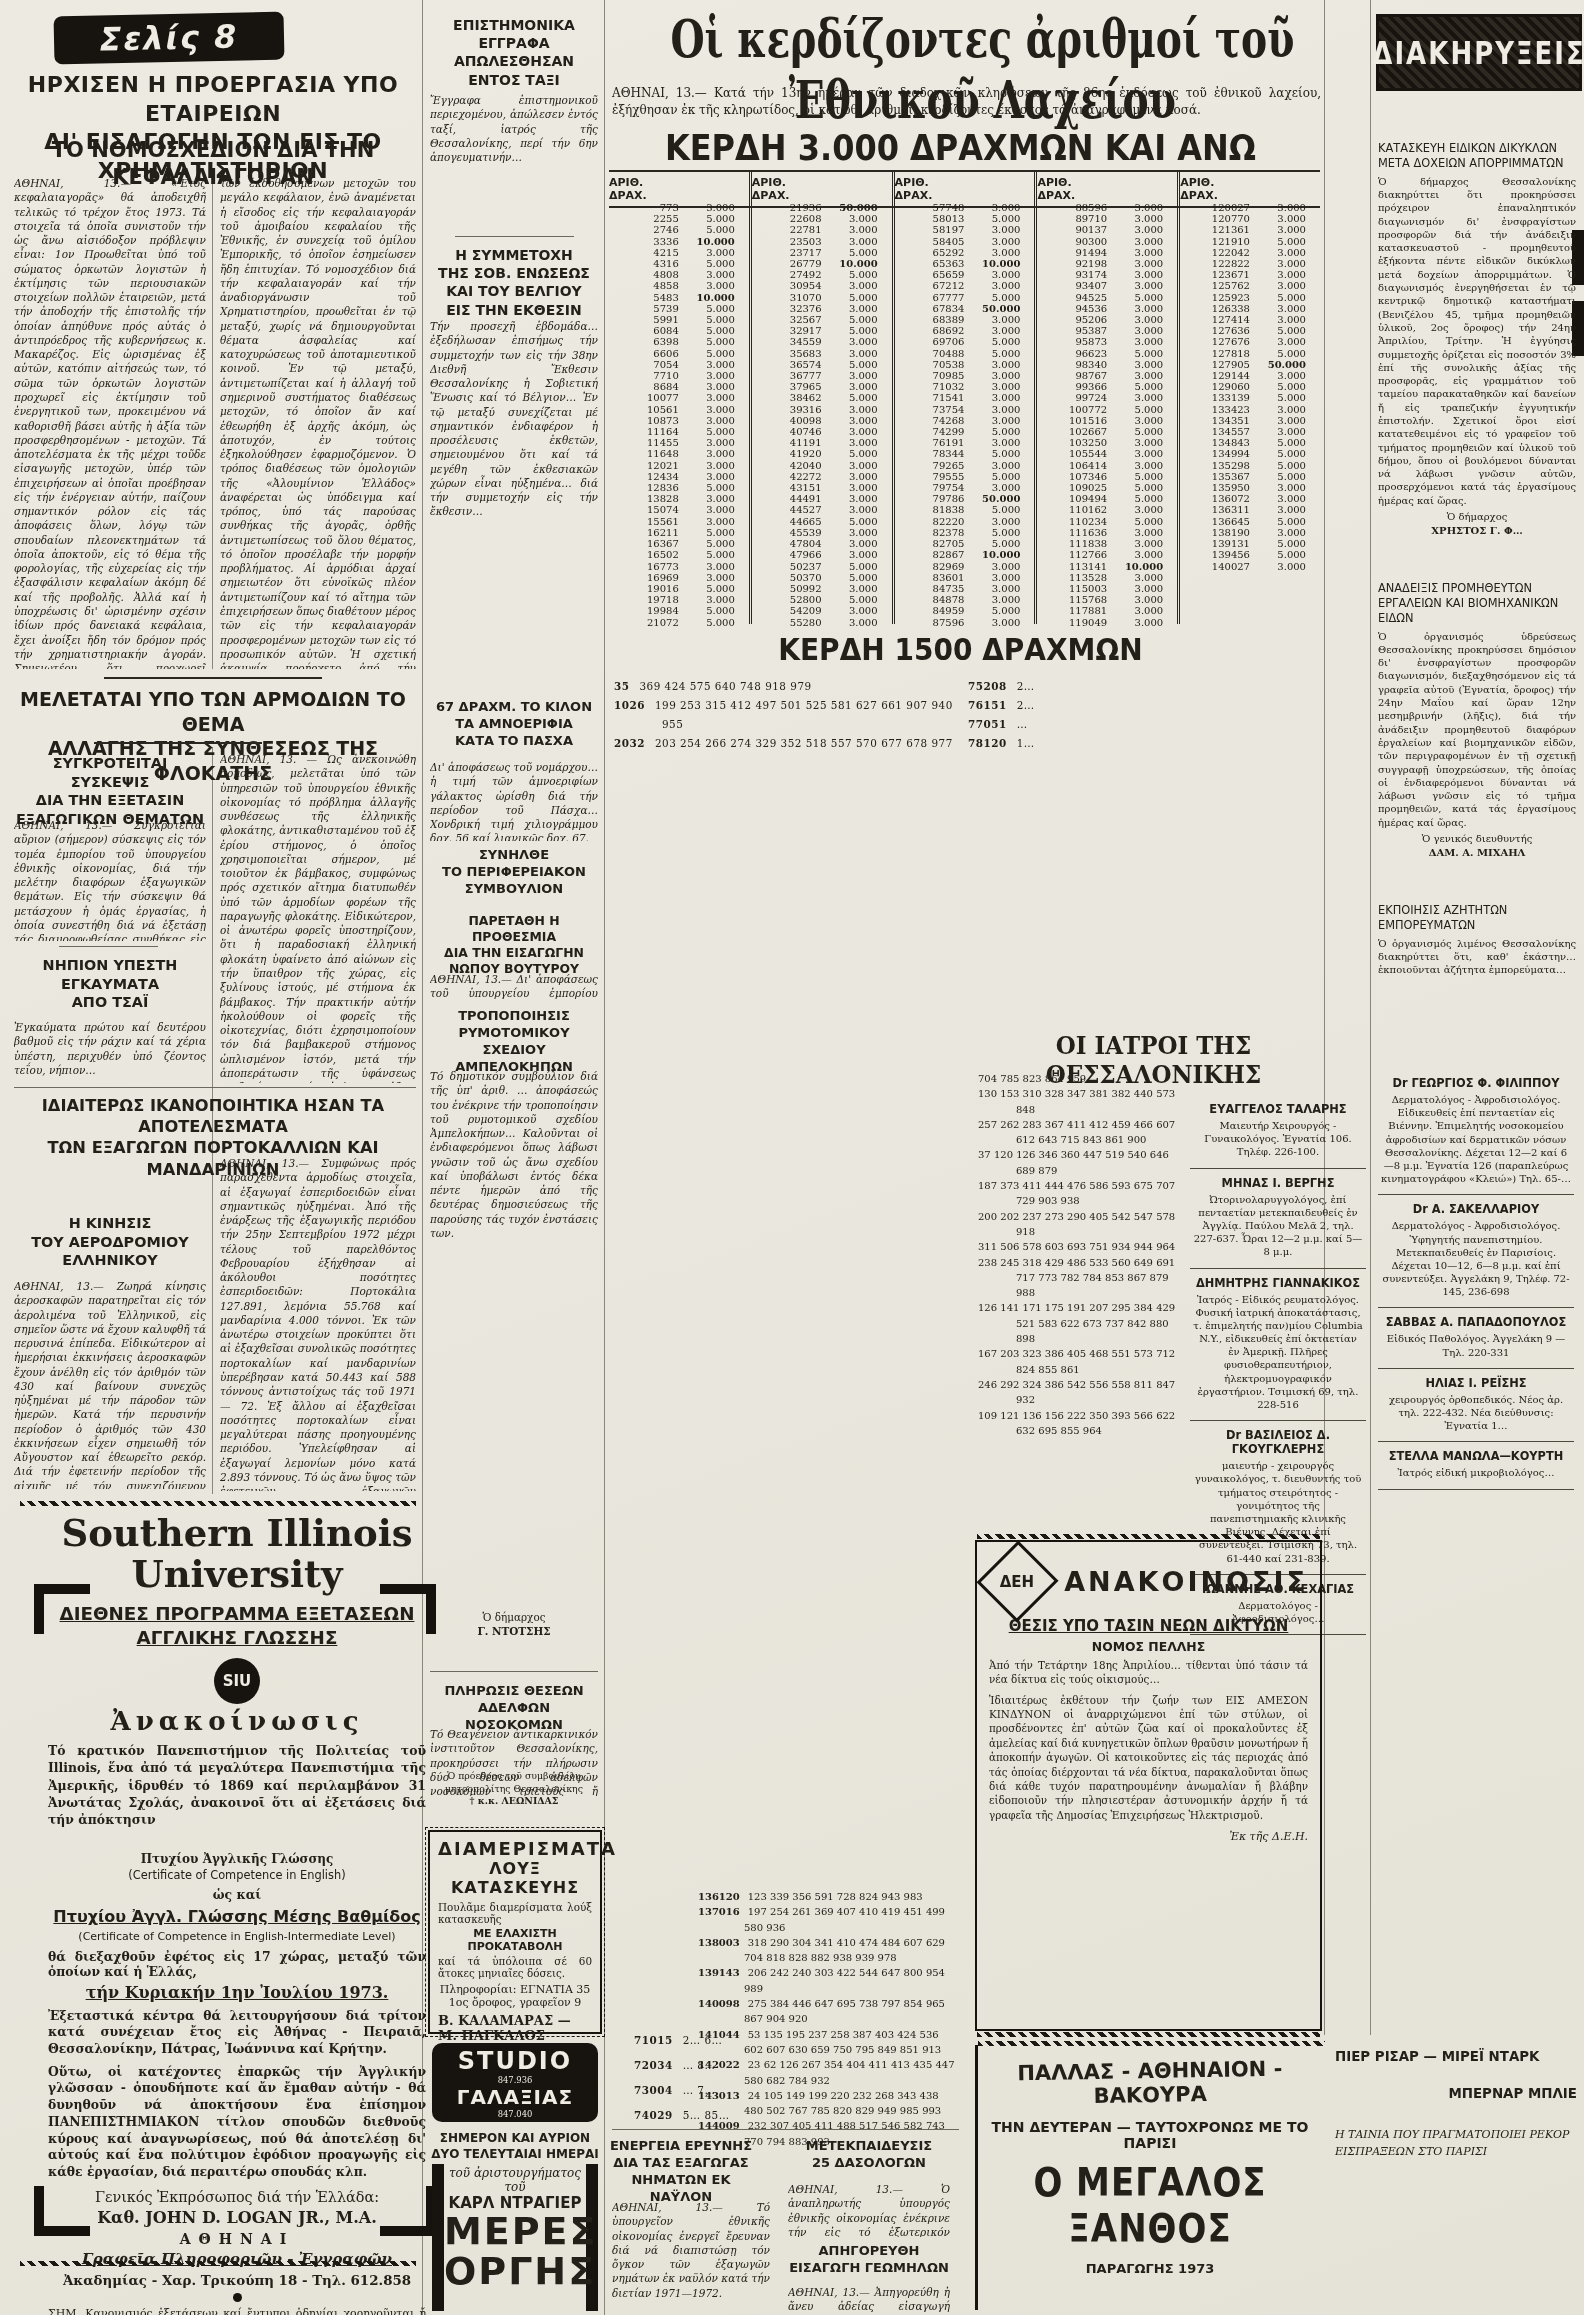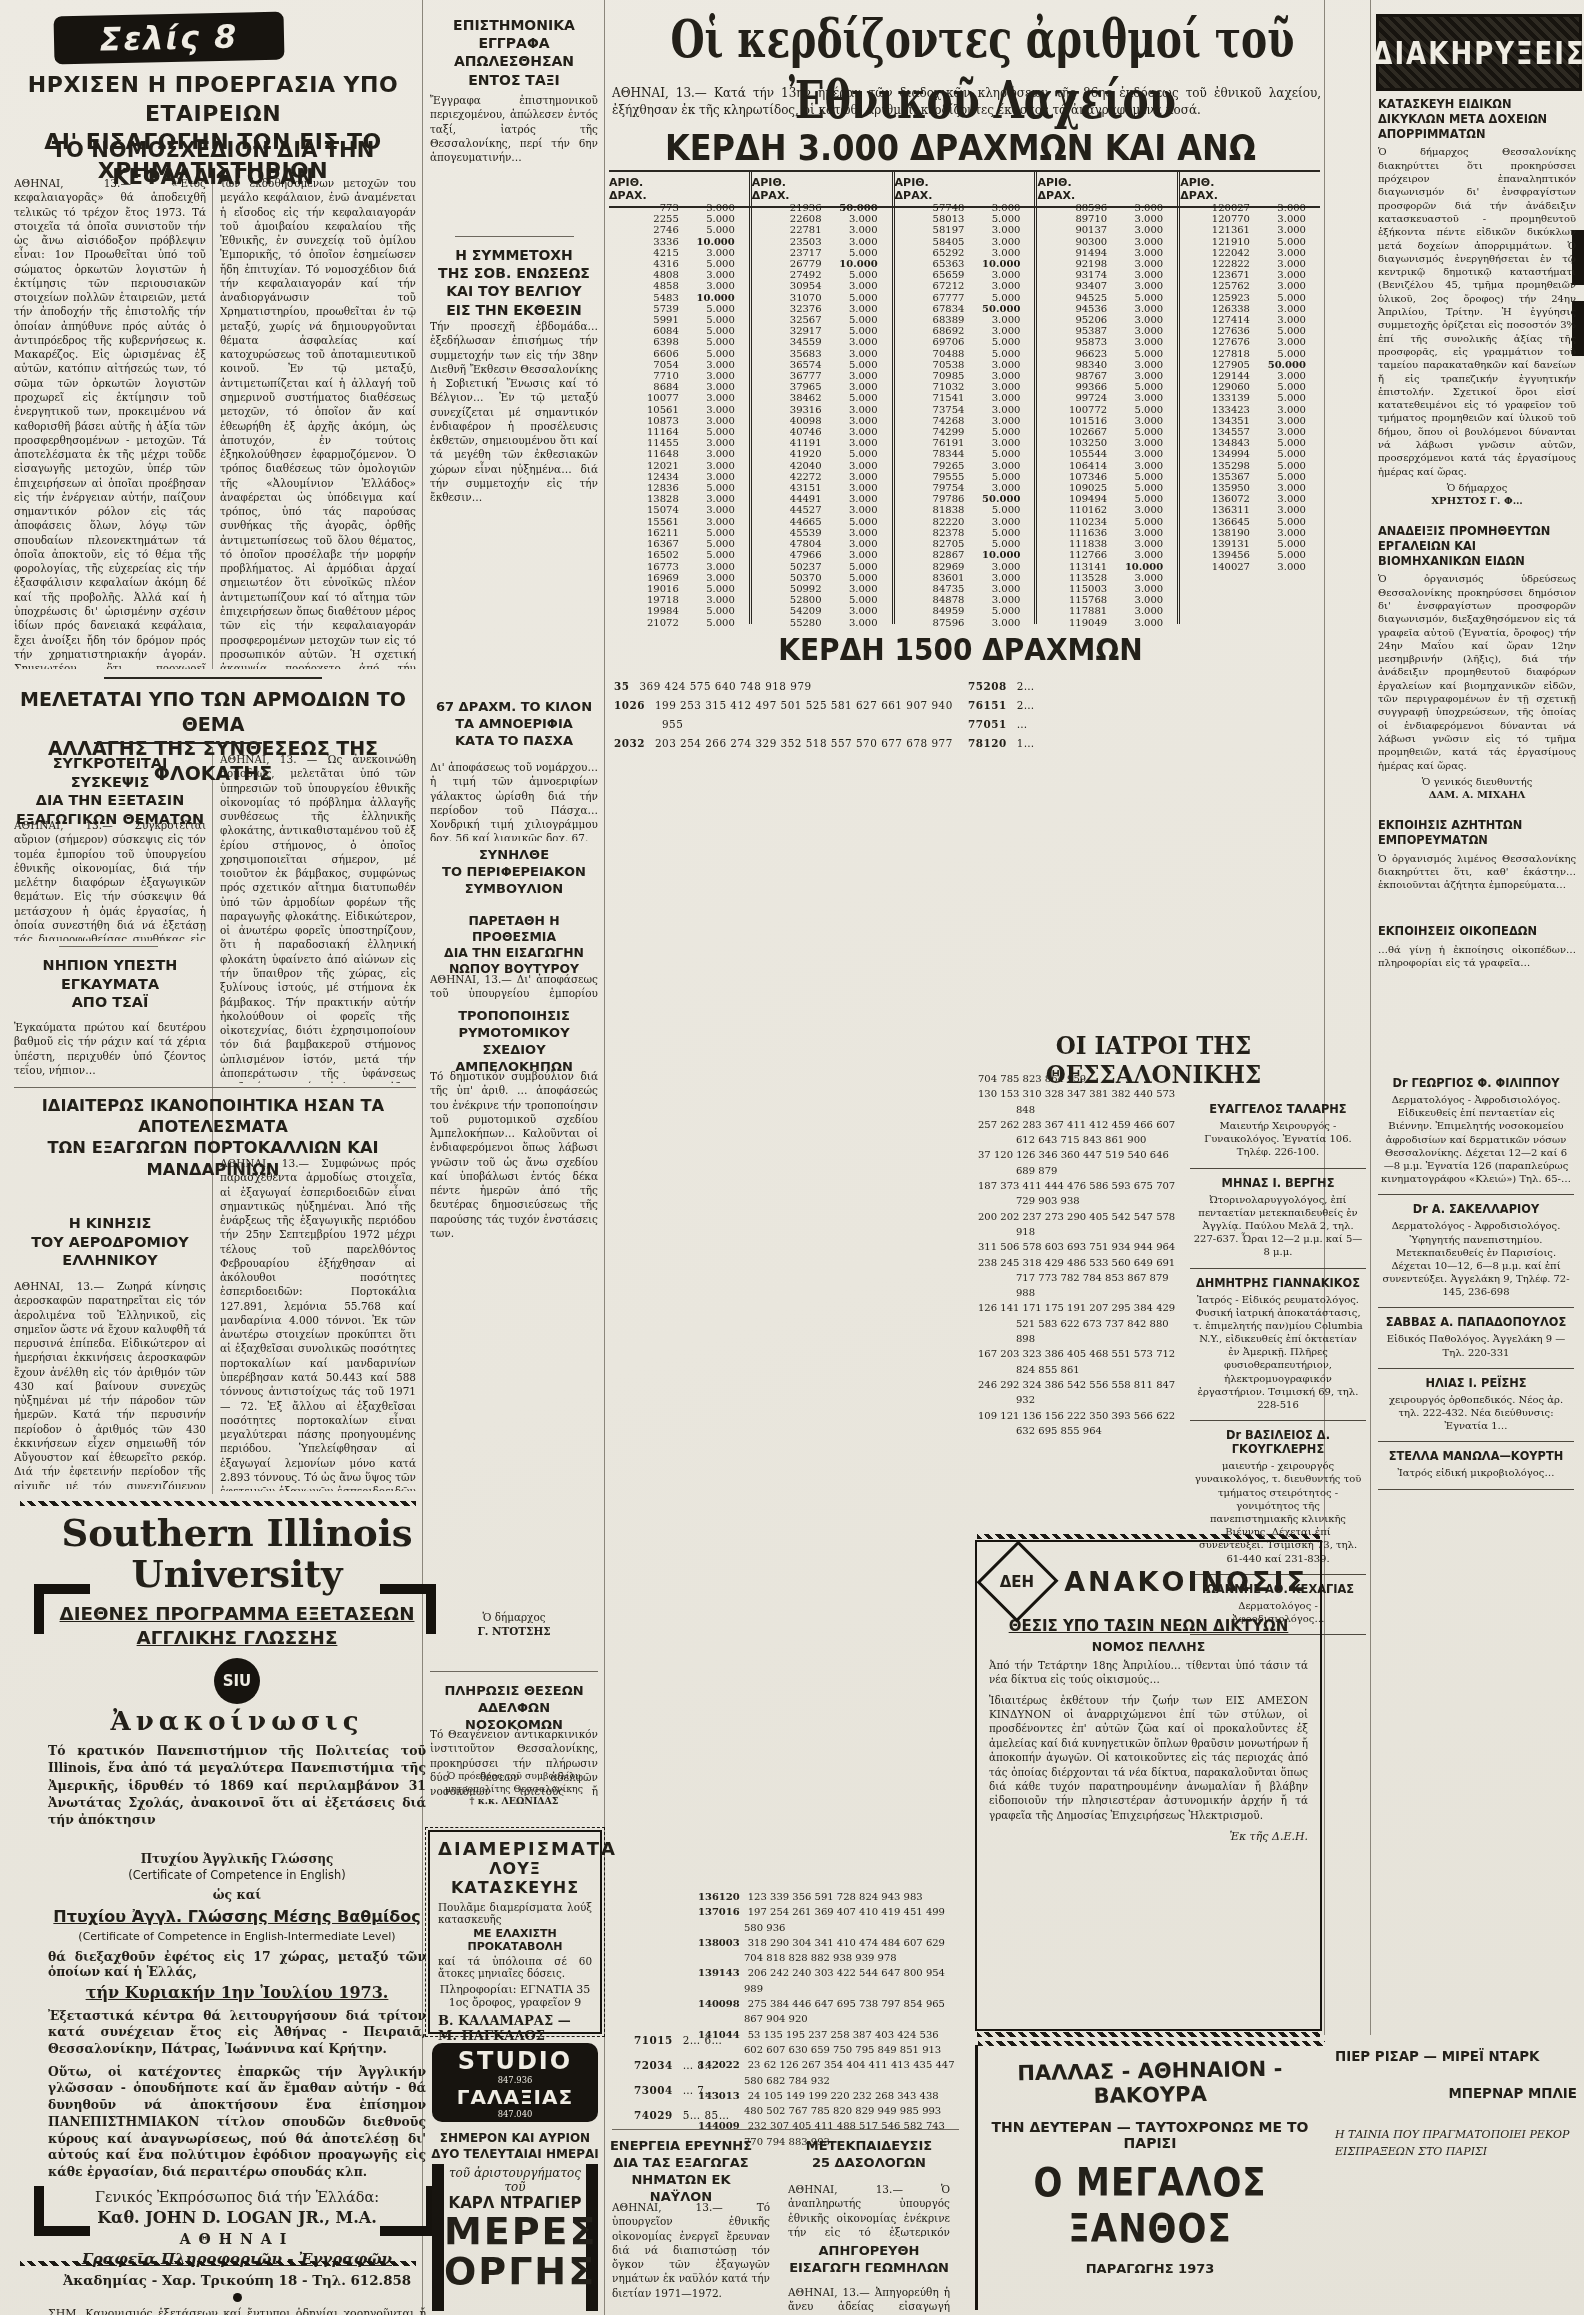--- a/index.html
+++ b/index.html
@@ -4,21 +4,21 @@
 <style>
   html,body{margin:0;padding:0;}
   #page{position:relative;width:1584px;height:2316px;background:linear-gradient(160deg,#edeae2 0%,#e9e6dd 55%,#e5e2d8 100%);
         font-family:"DejaVu Serif",serif;color:#232019;overflow:hidden;}
   .abs{position:absolute;}
   .just{text-align:justify;}
   .ctr{text-align:center;}
   .pre{white-space:pre-line;}
   .sans{font-family:"DejaVu Sans",sans-serif;}
   .b{font-weight:700;}
-  .clip{overflow:hidden;}
+  .clip{overflow:hidden;font-style:italic;}
   .vr{position:absolute;width:1px;background:#8b867b;}
   .hr{position:absolute;height:2px;background:#2a2721;}
   .hr1{position:absolute;height:1px;background:#6d685e;}
   .zig{position:absolute;height:5px;background:repeating-linear-gradient(45deg,#1c1914 0 4px,transparent 4px 8px);}
   .kicker{font-family:"DejaVu Sans",sans-serif;font-weight:700;line-height:1.3;}
   .body10{font-size:10.5px;line-height:1.36;}
   .plate{background:#17140f;color:#efece3;}
   .sig{text-align:center;font-size:10.4px;line-height:1.35;}
   
   .ptable{display:flex;}
@@ -33,21 +33,21 @@
   .nrow{font-size:10.4px;line-height:19px;padding-left:48px;text-indent:-48px;letter-spacing:0.5px;}
   .nrow .lead{font-weight:700;margin-right:10px;}
   .nrow2{font-size:10px;line-height:15.3px;padding-left:46px;text-indent:-46px;}
   .nrow2 .lead{font-weight:700;margin-right:8px;}
   
   .doc{border-bottom:1px solid #4d483e;padding:7px 2px 9px;text-align:center;}
   .doc .dn{font-family:"DejaVu Sans",sans-serif;font-weight:700;font-size:11.4px;margin-bottom:3px;}
   .doc .dd{font-size:10px;line-height:1.32;}
   
   .notice{margin-bottom:16px;}
-  .notice .nt{font-family:"DejaVu Sans",sans-serif;font-weight:700;font-size:11.4px;line-height:1.3;margin-bottom:4px;}
+  .notice .nt{font-family:"DejaVu Sans",sans-serif;font-weight:400;font-size:11.4px;line-height:1.3;margin-bottom:4px;margin-top:44px;}
   .notice .nb{font-size:10px;line-height:1.33;text-align:justify;}
   .notice .ns{text-align:center;font-size:10px;line-height:1.35;margin-top:3px;}
   .corner{position:absolute;width:46px;height:40px;border:0 solid #15120d;}
   .diamond{width:53px;height:53px;border:3px solid #17140f;transform:rotate(45deg);display:flex;align-items:center;justify-content:center;}
   .diamond span{transform:rotate(-45deg);font-family:"DejaVu Sans",sans-serif;font-weight:700;font-size:15px;}
 </style>
 </head>
 <body>
 
 <div id="page">

